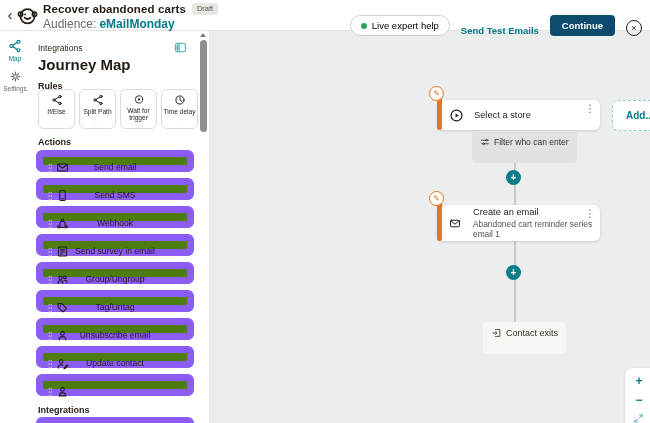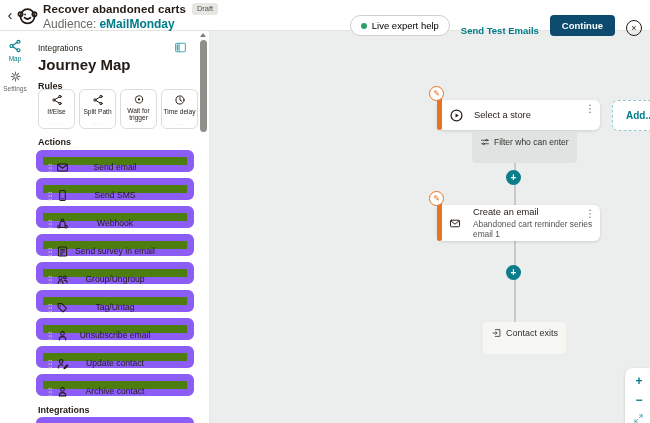--- a/index.html
+++ b/index.html
@@ -276,21 +276,20 @@
         <path d="m10.2 13 3.4-3.4 1 1L11.2 14l-1.4.4.4-1.4z"></path>
       </svg>
       <span class="albl">Update contact</span>
     </div>
     <div class="acard" style="top:343px">
       <span class="grip"></span>
       <svg class="aic ic" width="13" height="13" viewBox="0 0 16 16">
         <circle cx="8" cy="5.4" r="2.2"></circle>
           <path d="M4 13.4c0-2.4 1.8-4 4-4s4 1.6 4 4M4 13.4h8"></path>
       </svg>
-      <span class="albl">Archive contact</span>
     </div>
 
     <div class="sec-head" style="top:374px">Integrations</div>
     <div class="acard" style="top:386px"></div>
 
     <div class="sb-arrow"></div>
     <div class="sb-thumb"></div>
   </section>
 
   <main class="canvas">

